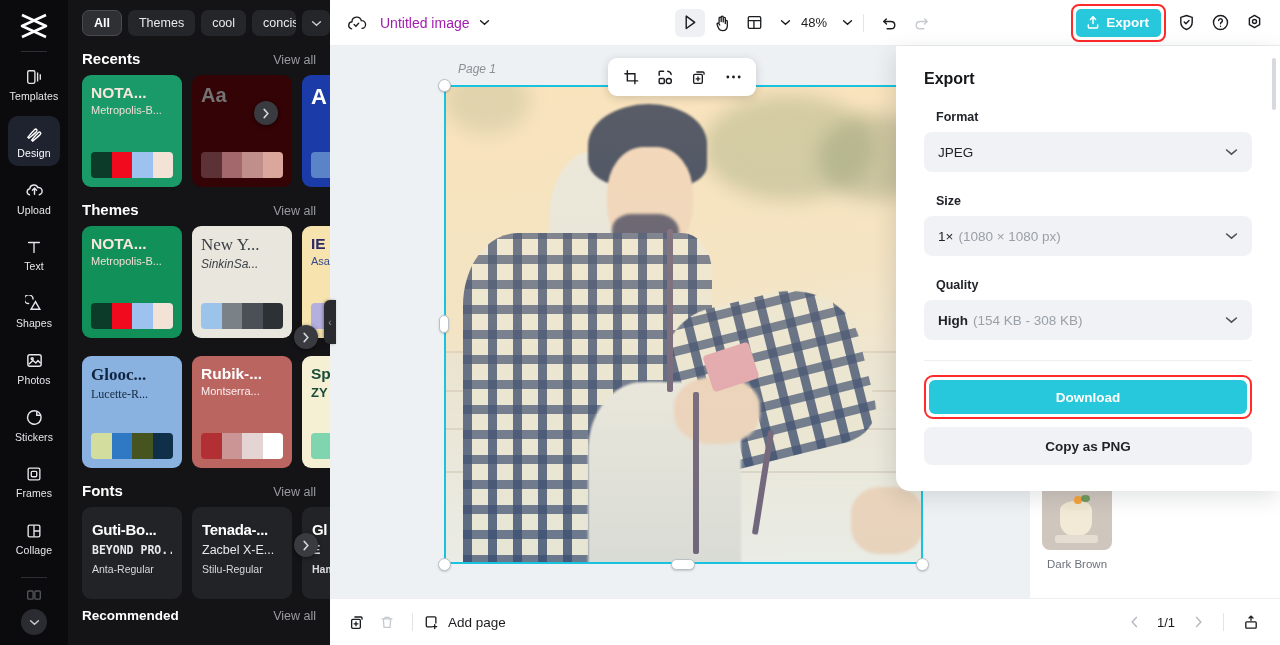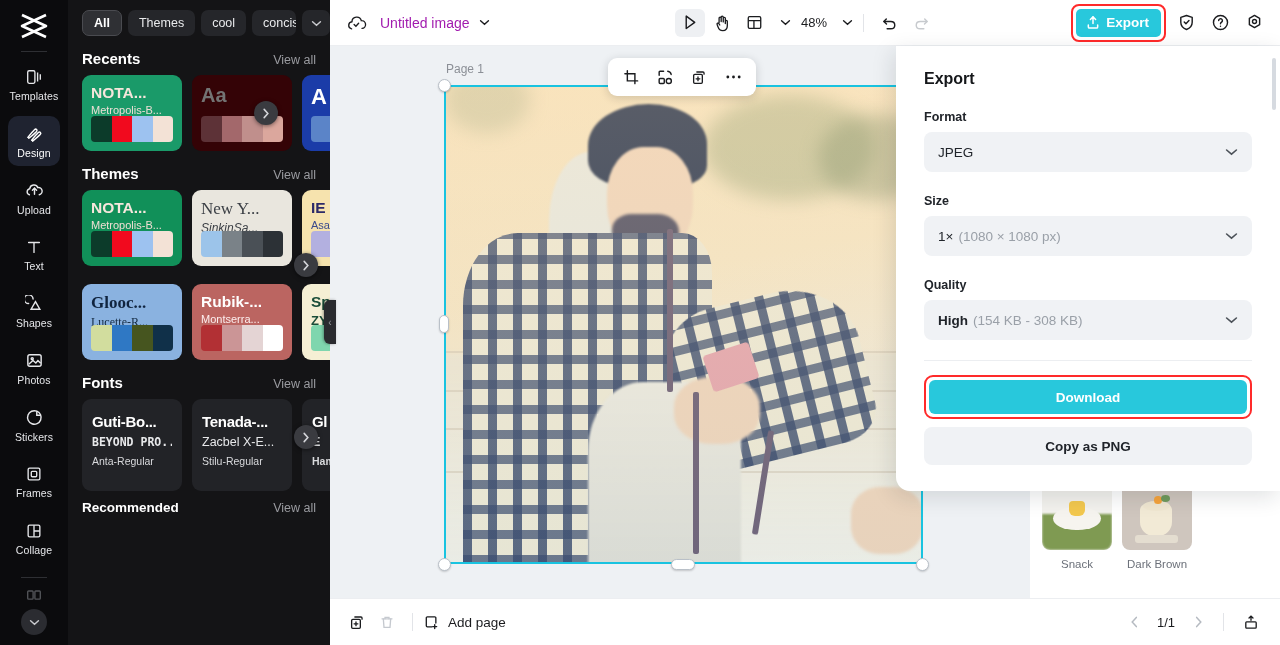--- a/index.html
+++ b/index.html
@@ -53,21 +53,21 @@
 
   .sect-head {
     display:flex; align-items: baseline; justify-content: space-between;
     padding: 0 14px; margin-top: 14px;
   }
   .sect-title { color: #ffffff; font-size: 15px; font-weight: 700; }
   .viewall { color: #9a9ba0; font-size: 12.5px; cursor: pointer; margin-left: 40px; }
 
   .hrow { display: flex; gap: 10px; padding: 8px 0 0 14px; position: relative; }
   .card {
-    width: 100px; height: 76px; border-radius: 9px; overflow: hidden;
+    width: 100px; height: 112px; border-radius: 9px; overflow: hidden;
     padding: 10px 9px 9px; flex-shrink: 0; position: relative; cursor: pointer;
   }
   .card .c-t1 { font-size: 15.5px; font-weight: 800; line-height: 1.05; white-space: nowrap; overflow: hidden; }
   .card .c-t2 { font-size: 11px; line-height: 1.2; margin-top: 3px; white-space: nowrap; overflow: hidden;}
   .swatches { position: absolute; left: 9px; right: 9px; bottom: 9px; height: 26px; border-radius: 4px; overflow: hidden; display:flex; }
   .swatches div { flex: 1; }
 
   .themerow2 { margin-top: 10px; }
   .arrow-next {
     position: absolute; width: 24px; height: 24px; border-radius: 50%;
@@ -112,21 +112,21 @@
     height: 28px; padding: 0 12px 0 10px; background: #28c8dc; border-radius: 5px;
     color: #fff; font-size: 13.5px; font-weight: 700; display:flex; align-items:center; gap:6px; cursor:pointer;
   }
   .hicon { width: 28px; height: 28px; display:flex; align-items:center; justify-content:center; cursor:pointer; }
 
   
   .canvas {
     position: absolute; left: 330px; top: 46px; width: 950px; height: 552px;
     background: #eef1f4; overflow: hidden; z-index: 10;
   }
-  .page-label { position:absolute; left: 116px; top: 16px; font-size: 12px; color:#8b8f96; }
+  .page-label { position:absolute; left: 128px; top: 16px; font-size: 12px; color:#8b8f96;font-style:italic; }
   .artboard { position: absolute; left: 114px; top: 39px; width: 479px; height: 479px; overflow:hidden; }
   .sel-box { position:absolute; left: 114px; top: 39px; width: 479px; height: 479px; border: 2px solid #19c3e0; pointer-events:none; }
   .handle {
     position:absolute; background:#fff; border:1px solid #b9c0c8; border-radius:50%;
     box-shadow: 0 1px 2px rgba(0,0,0,.18); z-index: 14; cursor: nwse-resize;
   }
   .h-c { width: 13px; height: 13px; }
   .h-sv { width: 10px; height: 18px; border-radius: 6px; cursor: ew-resize; }
   .h-sh { width: 24px; height: 11px; border-radius: 6px; cursor: ns-resize; }
 
@@ -189,21 +189,21 @@
   .cake-leaf { position:absolute; border-radius:50%; background:#6f9a5c; }
 
   
   .exp-panel {
     position:absolute; right: 0; top: 46px; width: 384px; height: 445px;
     background:#fff; border-radius: 0 0 0 14px;
     box-shadow: -3px 6px 22px rgba(22,28,40,.13); z-index: 60;
     padding: 24px 28px 0;
   }
   .exp-title { font-size: 16px; font-weight: 700; color:#15171a; }
-  .exp-lbl { font-size: 12.5px; font-weight: 700; color:#20242a; margin: 22px 0 8px; }
+  .exp-lbl { font-size: 12.5px; font-weight: 700; color:#20242a; margin: 22px 12px 8px; }
   .exp-sel {
     height: 40px; background:#f0f2f5; border-radius: 8px; display:flex; align-items:center;
     padding: 0 14px; font-size: 13.5px; color:#20242a; cursor: pointer;
   }
   .exp-sel .muted { color:#9aa0a8; margin-left: 5px; }
   .exp-sel .sc { margin-left:auto; display:flex; }
   .exp-hr { height:1px; background:#eceef1; margin: 20px 0 14px; }
   .dl-wrap { padding: 3px; border: 2px solid #ff2a2a; border-radius: 9px; }
   .dl-btn {
     height: 34px; background:#28c8dc; border-radius: 6px; color:#fff;
@@ -655,30 +655,20 @@
         <path d="M7 2.6h7c.6 0 1.1.5 1.1 1.1v7"></path>
         <rect x="2.6" y="5.2" width="9.6" height="9.6" rx="1.3"></rect>
         <path d="M3.4 12.6l2.8-2.8 2 1.8 1.6-1.6 2.2 2.3"></path>
       </svg>
     </div>
     <div class="canvas-scroll"></div>
   </div>
 
   <div class="thumbs">
     <div class="thumb">
-      <div class="timg" style="background:#f3f2ee">
-        <div class="cake">
-          <div style="position:absolute;left:0;bottom:0;width:100%;height:52%;background:#7f9a52;border-radius:0 0 8px 8px;filter:blur(1px)"></div>
-          <div style="position:absolute;left:16%;top:38%;width:68%;height:34%;background:#f6f4ef;border-radius:50%"></div>
-          <div style="position:absolute;left:38%;top:30%;width:24%;height:22%;background:#f3c84e;border-radius:4px 4px 6px 6px"></div>
-        </div>
-      </div>
-      <div class="tlbl">Snack</div>
-    </div>
-    <div class="thumb">
       <div class="timg" style="background:#cfc6be">
         <div class="cake">
           <div class="cake-body" style="left:26%;top:34%;width:46%;height:46%"></div>
           <div class="cake-drip" style="left:30%;top:30%;width:38%;height:14%;border-radius:50%"></div>
           <div class="cake-top" style="left:46%;top:23%;width:11%;height:11%"></div>
           <div class="cake-leaf" style="left:56%;top:22%;width:13%;height:10%"></div>
           <div style="position:absolute;left:18%;bottom:10%;width:62%;height:12%;background:#e4ddd0;border-radius:3px"></div>
         </div>
       </div>
       <div class="tlbl">Dark Brown</div>

